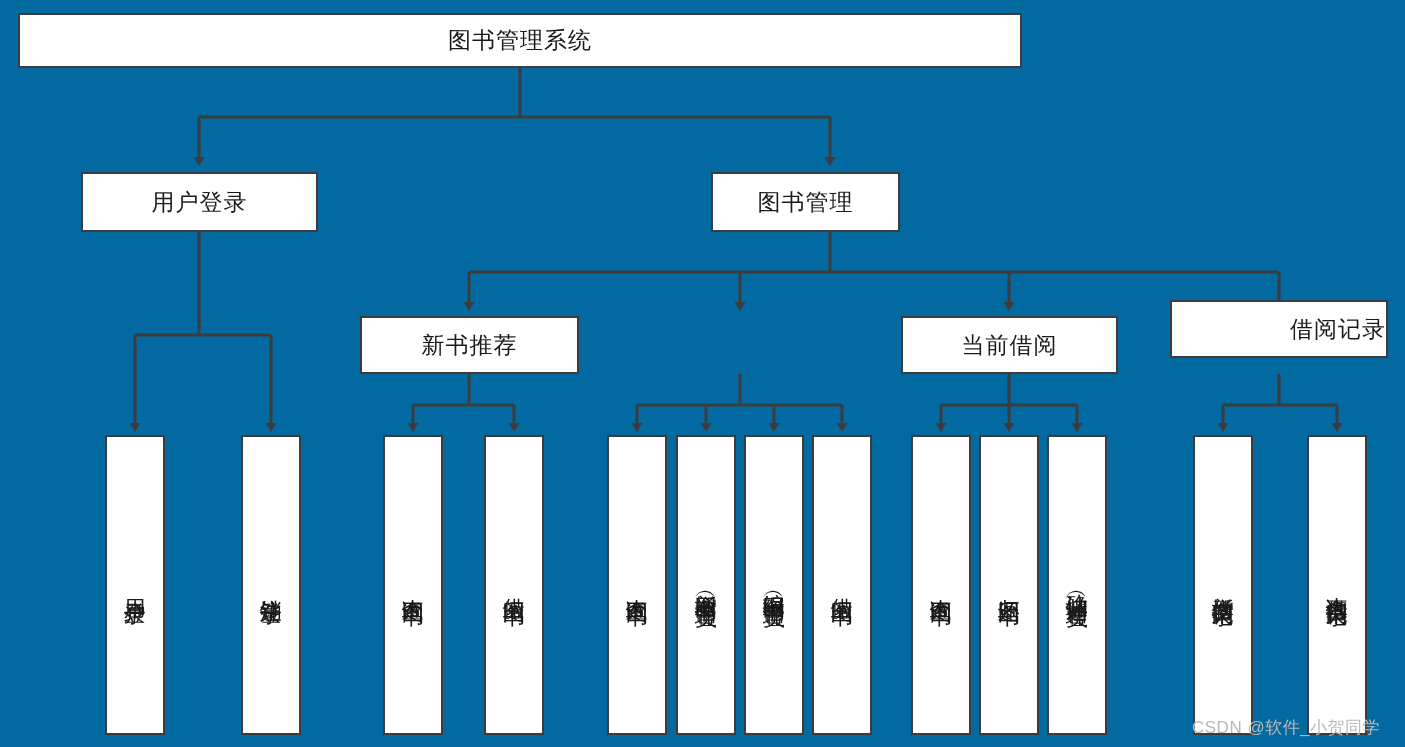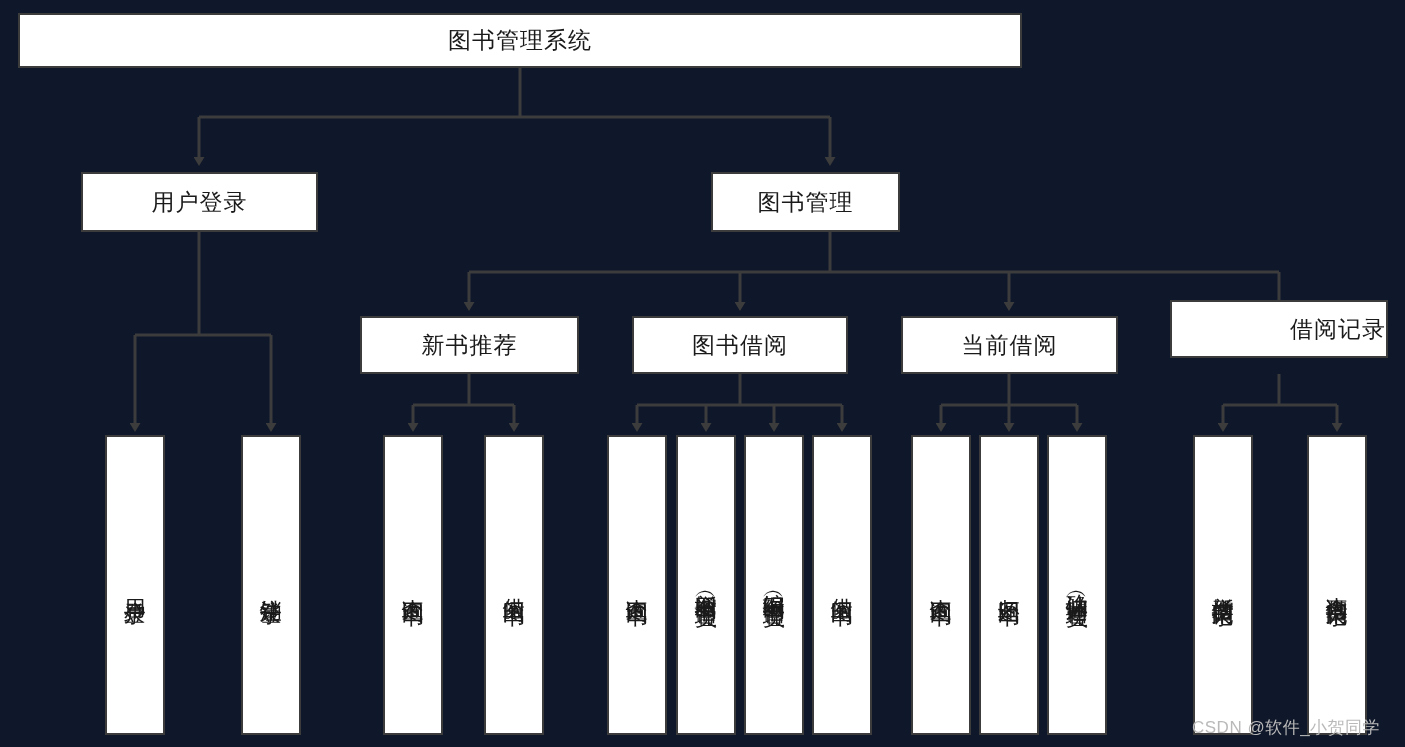--- a/index.html
+++ b/index.html
@@ -7,21 +7,21 @@
     padding: 0;
     background: #ffffff;
   }
   body {
     font-family: "Liberation Sans", "DejaVu Sans", sans-serif;
   }
   #canvas {
     position: relative;
     width: 1405px;
     height: 747px;
-    background: #0f172a;
+    background: #0369a1;
     overflow: hidden;
   }
   #edges {
     position: absolute;
     left: 0;
     top: 0;
     width: 1405px;
     height: 747px;
   }
   .node {
@@ -124,23 +124,20 @@
   <div class="node horiz" style="left:81px; top:172px; width:237px; height:60px;">
     <span>用户登录</span>
   </div>
   <div class="node horiz" style="left:711px; top:172px; width:189px; height:60px;">
     <span>图书管理</span>
   </div>
 
   <div class="node horiz" style="left:360px; top:316px; width:219px; height:58px;justify-content:center;">
     <span>新书推荐</span>
   </div>
-  <div class="node horiz" style="left:632px; top:316px; width:216px; height:58px;">
-    <span>图书借阅</span>
-  </div>
   <div class="node horiz" style="left:901px; top:316px; width:217px; height:58px;">
     <span>当前借阅</span>
   </div>
   <div class="node horiz" style="left:1170px; top:300px; width:218px; height:58px;justify-content:flex-end;">
     <span>借阅记录</span>
   </div>
 
   <div class="node vert" style="left:105px; top:435px; width:60px; height:300px;">
     <span class="vtext">用户登录</span>
   </div>

